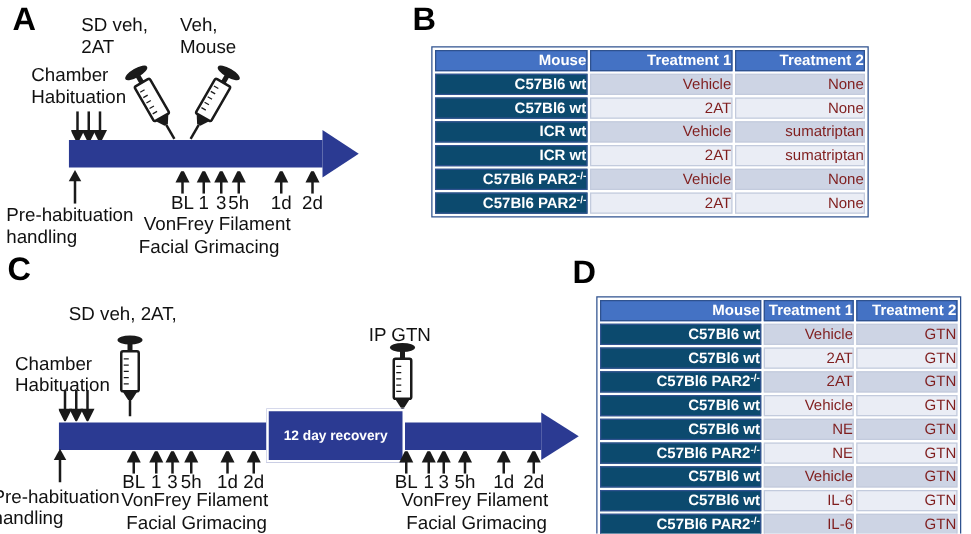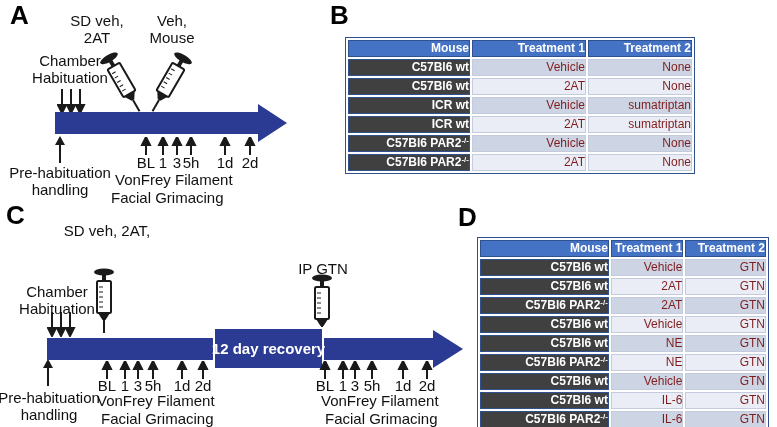--- a/index.html
+++ b/index.html
@@ -1,30 +1,30 @@
 <!DOCTYPE html>
 <html><head>
 <meta charset="utf-8">
 <style>
   html,body{margin:0;padding:0;background:#fff;}
   #fig{position:relative;width:777px;height:427px;background:#fff;
        font-family:"Liberation Sans",sans-serif;color:#1a1a1a;overflow:hidden;}
   .abs{position:absolute;}
   .panel-label{font-size:26px;font-weight:bold;line-height:1;color:#000;}
-  .tl-text{font-size:15px;line-height:1.16;text-align:center;color:#111;white-space:nowrap;}
+  .tl-text{font-size:15px;line-height:1.16;text-align:left;color:#111;white-space:nowrap;}
   .tick-label{font-size:15px;font-weight:500;text-align:center;width:26px;color:#111;}
-  .recovery-box{background:#2b3a92;border:2px solid #fff;color:#fff;font-size:15px;
+  .recovery-box{background:#2b3a92;border:2px solid #fff;color:#fff;font-size:11px;
        font-weight:bold;display:flex;align-items:center;justify-content:center;white-space:nowrap;}
   
   table.sci{border-collapse:separate;border-spacing:2px;background:#fff;table-layout:fixed;
        border:1px solid #2f528f;}
   table.sci td,table.sci th{padding:0;text-align:right;vertical-align:middle;height:15px;
        font-size:12px;line-height:1.05;overflow:hidden;white-space:nowrap;}
   th.hdr{background:#4472c4;color:#fff;font-weight:bold;border:1px solid #2f528f;}
-  td.mouse{background:#404040;color:#fff;font-weight:bold;border:1px solid #2f528f;}
+  td.mouse{background:#0c4a6e;color:#fff;font-weight:bold;border:1px solid #2f528f;}
   td.band{color:#7f1d1d;border:1px solid #c3cbdd;}
   tr.dark td.band{background:#cdd4e4;}
   tr.light td.band{background:#eaedf5;}
   td.mouse sup{font-size:8px;vertical-align:4px;}
 </style>
 </head>
 <body>
 
 <div id="fig">
 
@@ -169,21 +169,21 @@
     <tr class="light">
       <td class="mouse"><span>C57Bl6 PAR2</span><sup>-/-</sup></td>
       <td class="band">2AT</td>
       <td class="band">None</td>
     </tr>
   </tbody>
     </table>
 
   <div class="abs panel-label" style="left:6px;top:202px;">C</div>
 
-  <div class="abs tl-text" style="left:55px;top:222px;width:104px;">
+  <div class="abs tl-text" style="left:55px;top:243px;width:104px;">
     <div>SD veh, 2AT,</div>
   </div>
 
   <div class="abs tl-text" style="left:12px;top:283px;width:90px;">
     <div>Chamber</div>
     <div>Habituation</div>
   </div>
 
   <svg class="abs" style="left:47px;top:312px;" width="30" height="25">
     <g stroke="#1a1a1a" stroke-width="2" fill="#1a1a1a">

